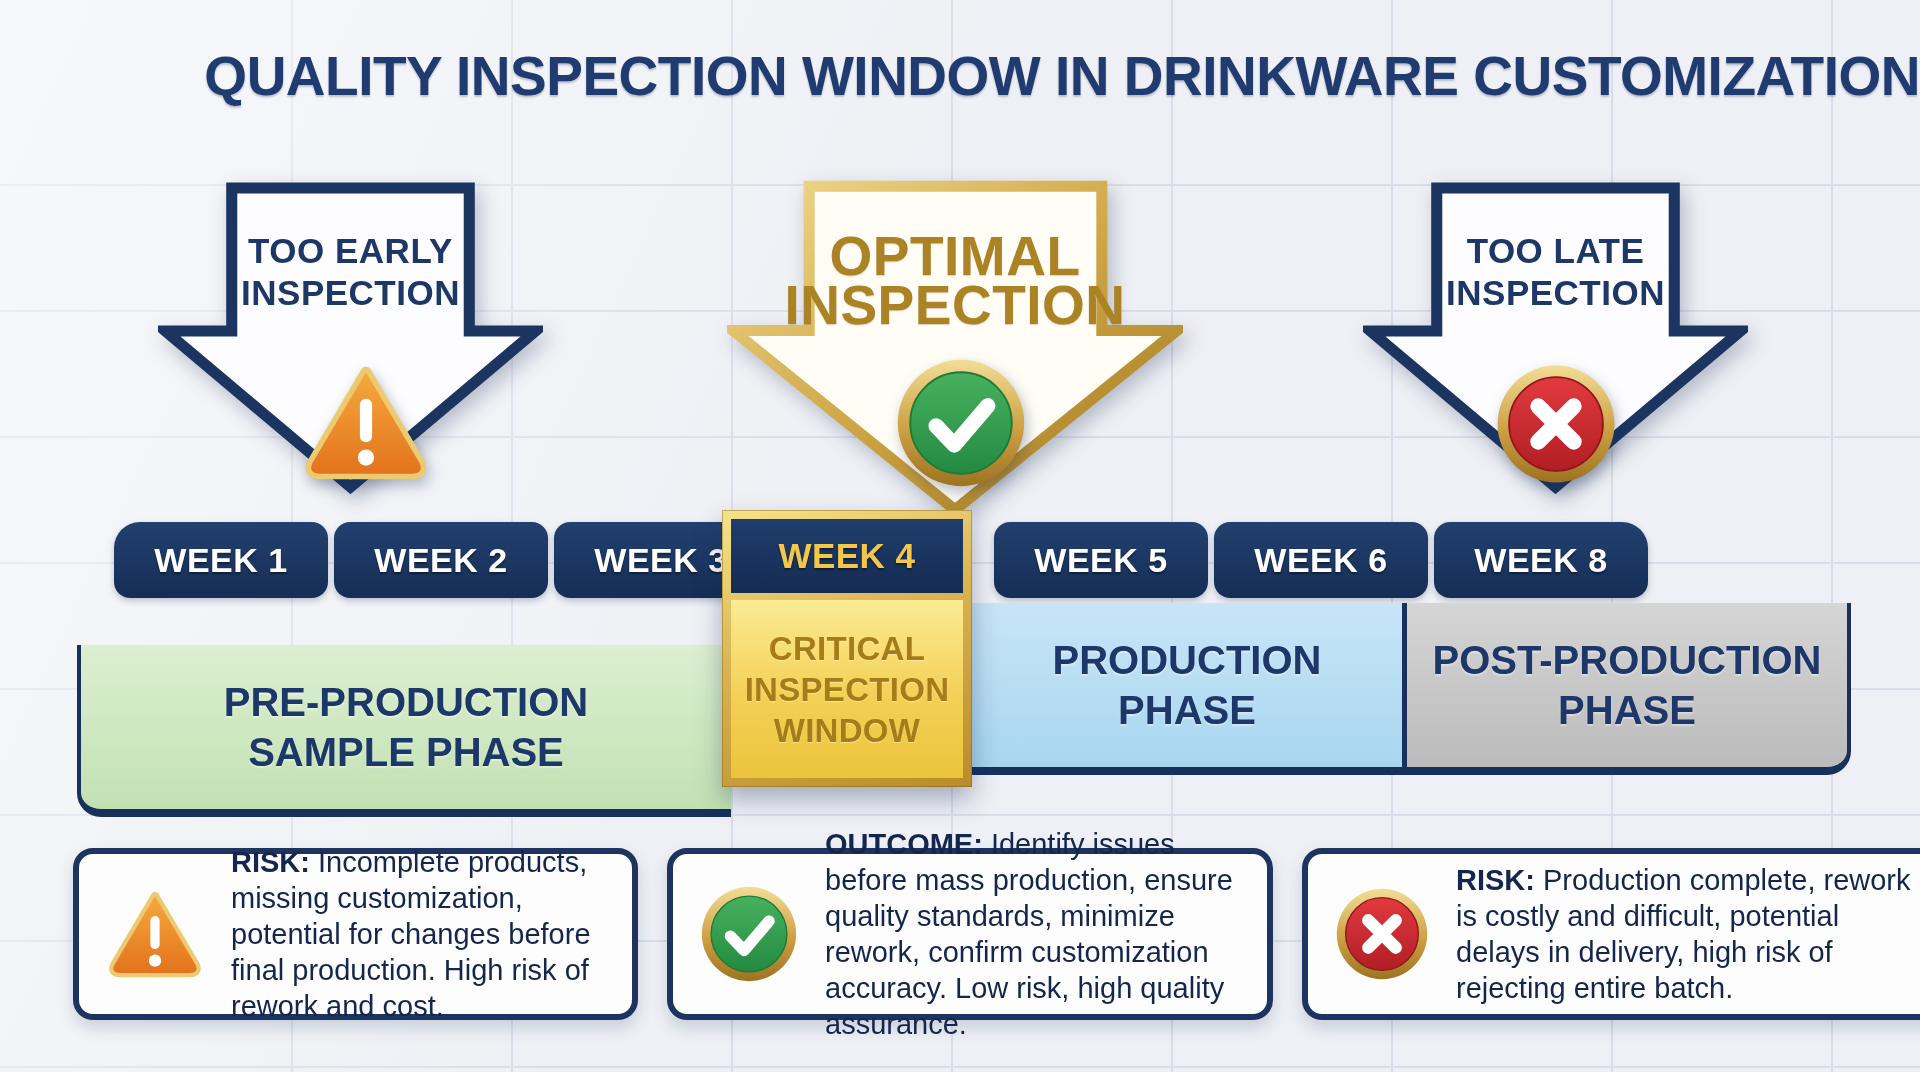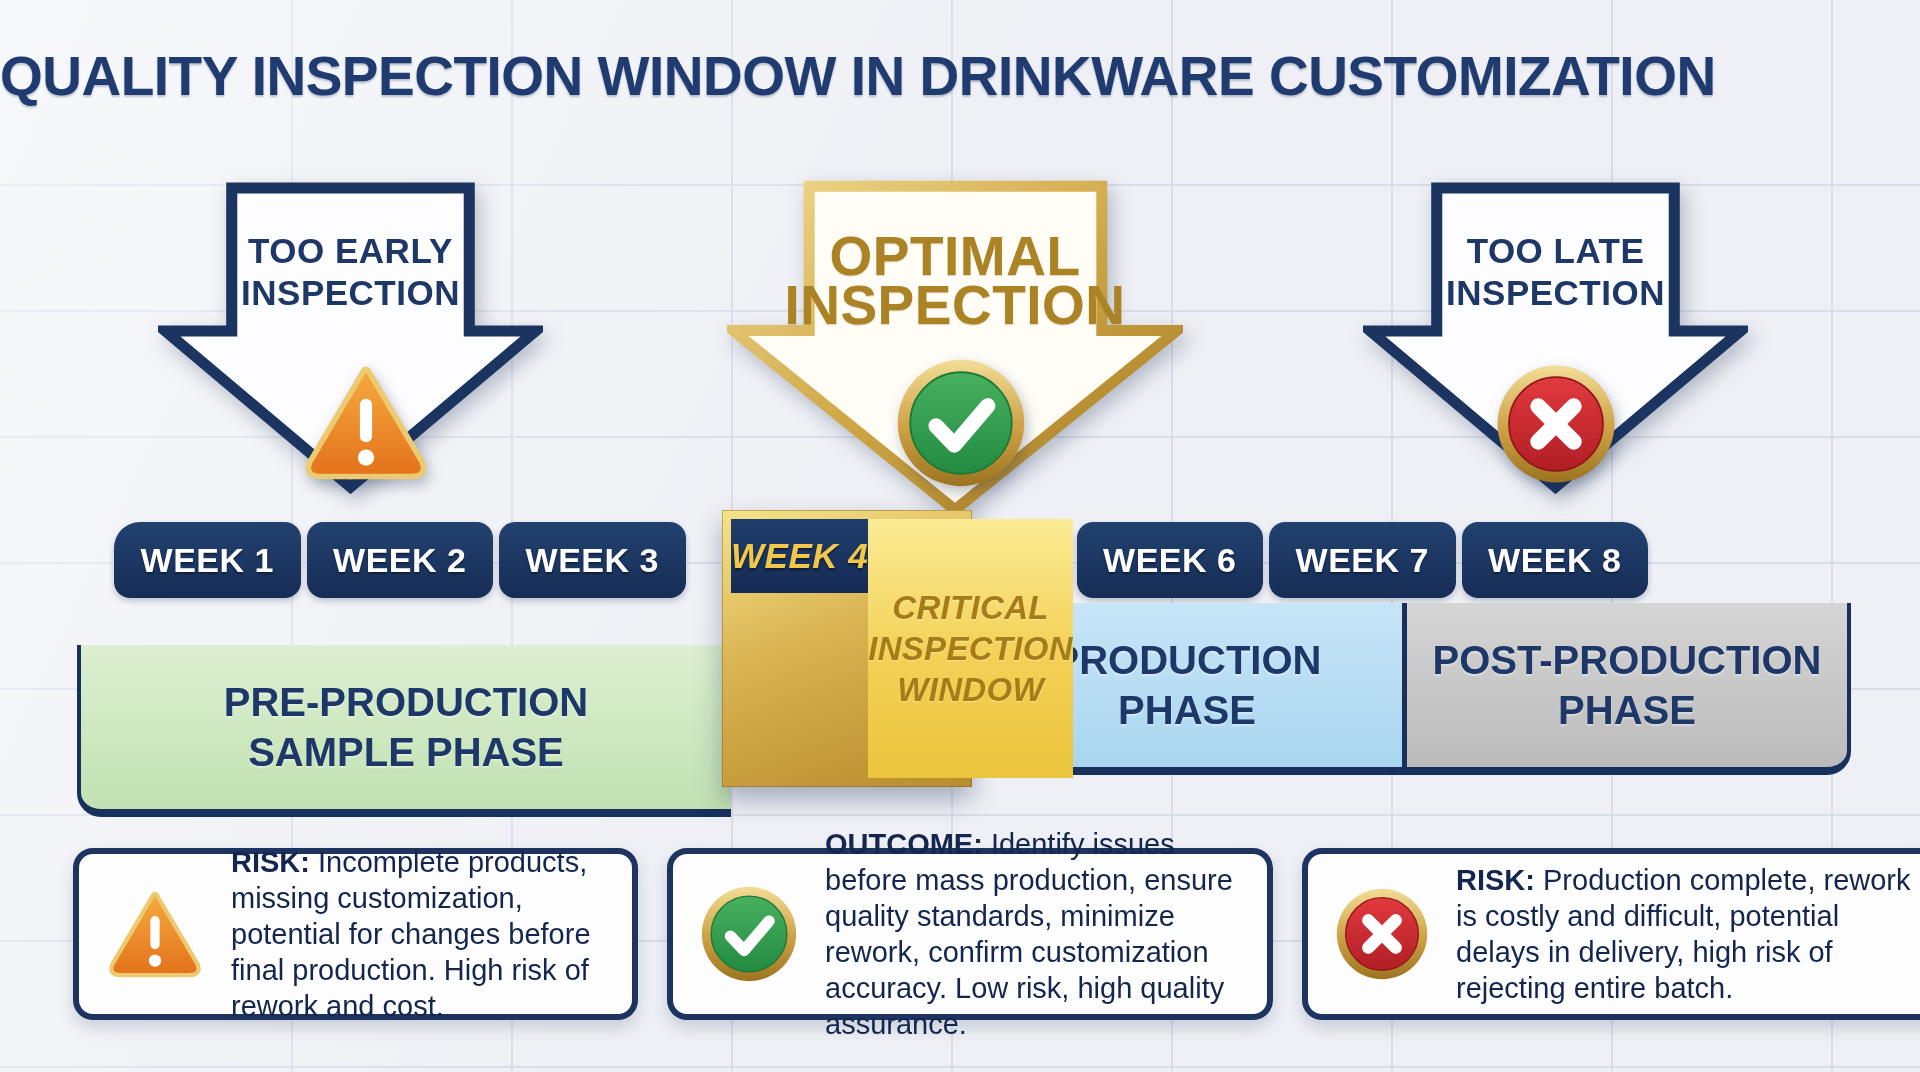--- a/index.html
+++ b/index.html
@@ -11,21 +11,21 @@
     font-family:"Liberation Sans", sans-serif;
     background-color:#eef0f5;
     background-image:
       linear-gradient(115deg, rgba(255,255,255,.55) 0%, rgba(255,255,255,0) 45%),
       repeating-linear-gradient(to right, transparent 0 218px, #d9dde9 218px 220px),
       repeating-linear-gradient(to bottom, transparent 0 124px, #d9dde9 124px 126px);
     background-position:0 0, 73px 0, 0 60px;
   }
   .title{
     position:absolute;top:44px;left:0;width:100%;
-    text-align:left;
+    text-align:right;
     font-size:55px;font-weight:bold;letter-spacing:-.5px;
     color:#1f3b70;
     text-shadow:0 2px 2px rgba(20,40,80,.25);
     white-space:nowrap;
   }
   
   .arrow{position:absolute;}
   .arrow svg{display:block;width:100%;height:100%;}
   .arrow-shadow{filter:drop-shadow(5px 8px 10px rgba(20,40,80,.28));}
   .arrow-label{
@@ -67,21 +67,21 @@
     border-left:4px solid #17305c;border-bottom-left-radius:24px;margin-top:42px;}
   .phase-blue{left:895px;width:430px;background:linear-gradient(180deg,#c8e5f7,#a8d6f0);}
   .phase-gray{left:1325px;width:449px;background:linear-gradient(180deg,#d6d5d5,#bcbbbb);
     border-left:5px solid #17305c;border-right:4px solid #17305c;border-bottom-right-radius:24px;}
   
   .gold-col{
     position:absolute;left:722px;top:510px;width:250px;height:277px;
     background:linear-gradient(160deg,#f6e38a 0%,#d9b251 45%,#b88c2c 100%);
     padding:9px;box-sizing:border-box;
     box-shadow:0 12px 24px rgba(20,40,80,.35), inset 0 0 0 1px rgba(120,85,10,.4);
-    display:flex;flex-direction:row;font-style:italic;
+    display:flex;flex-direction:column;
   }
   .gold-col-head{
     height:74px;flex:none;
     background:linear-gradient(180deg,#203e6c,#152b53);
     display:flex;align-items:center;justify-content:center;
     color:#f2c84b;font-weight:bold;font-size:35px;letter-spacing:.5px;
     text-shadow:0 2px 2px rgba(0,0,0,.45);
     margin-bottom:7px;
   }
   .gold-col-body{
@@ -196,21 +196,20 @@
     </svg>
   </div>
 
   <div class="tl-header">
     <div class="week-cell first">WEEK 1</div>
     <div class="week-cell">WEEK 2</div>
     <div class="week-cell">WEEK 3</div>
     <div class="week-cell spacer"></div>
     <div class="week-cell">WEEK 5</div>
     <div class="week-cell">WEEK 6</div>
-    <div class="week-cell">WEEK 7</div>
     <div class="week-cell last">WEEK 8</div>
   </div>
 
   <div class="tl-phases">
     <div class="phase phase-green">
       <div>PRE-PRODUCTION</div>
       <div>SAMPLE PHASE</div>
     </div>
     <div class="phase phase-blue">
       <div>PRODUCTION</div>

